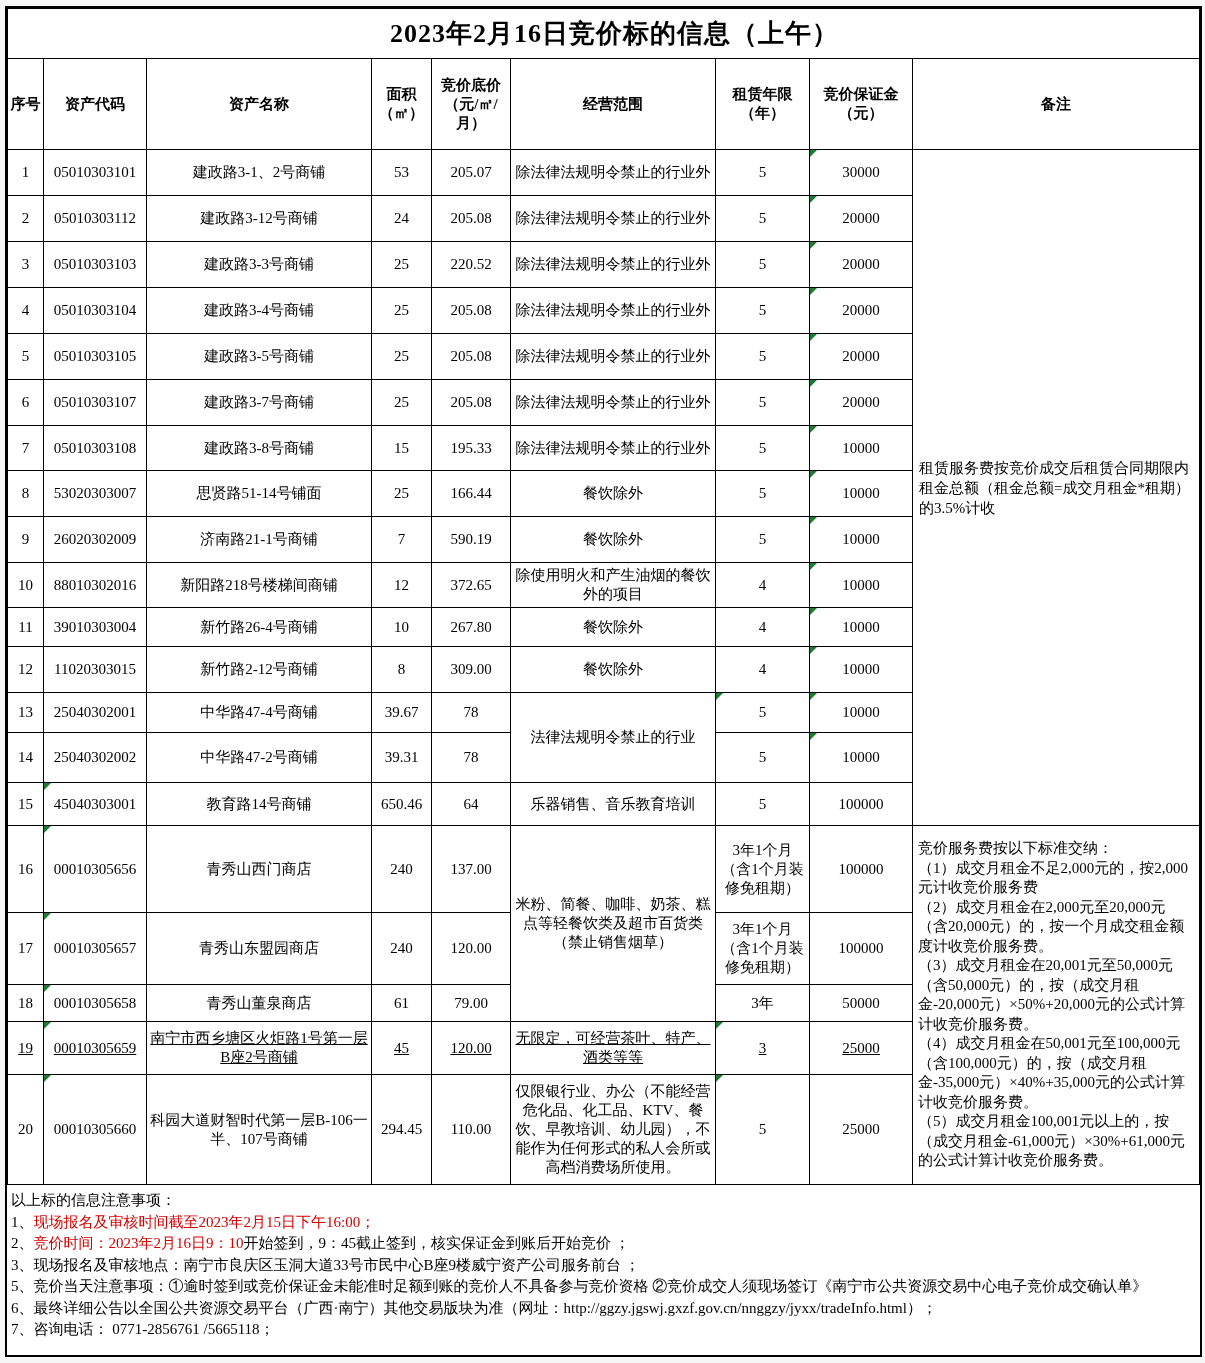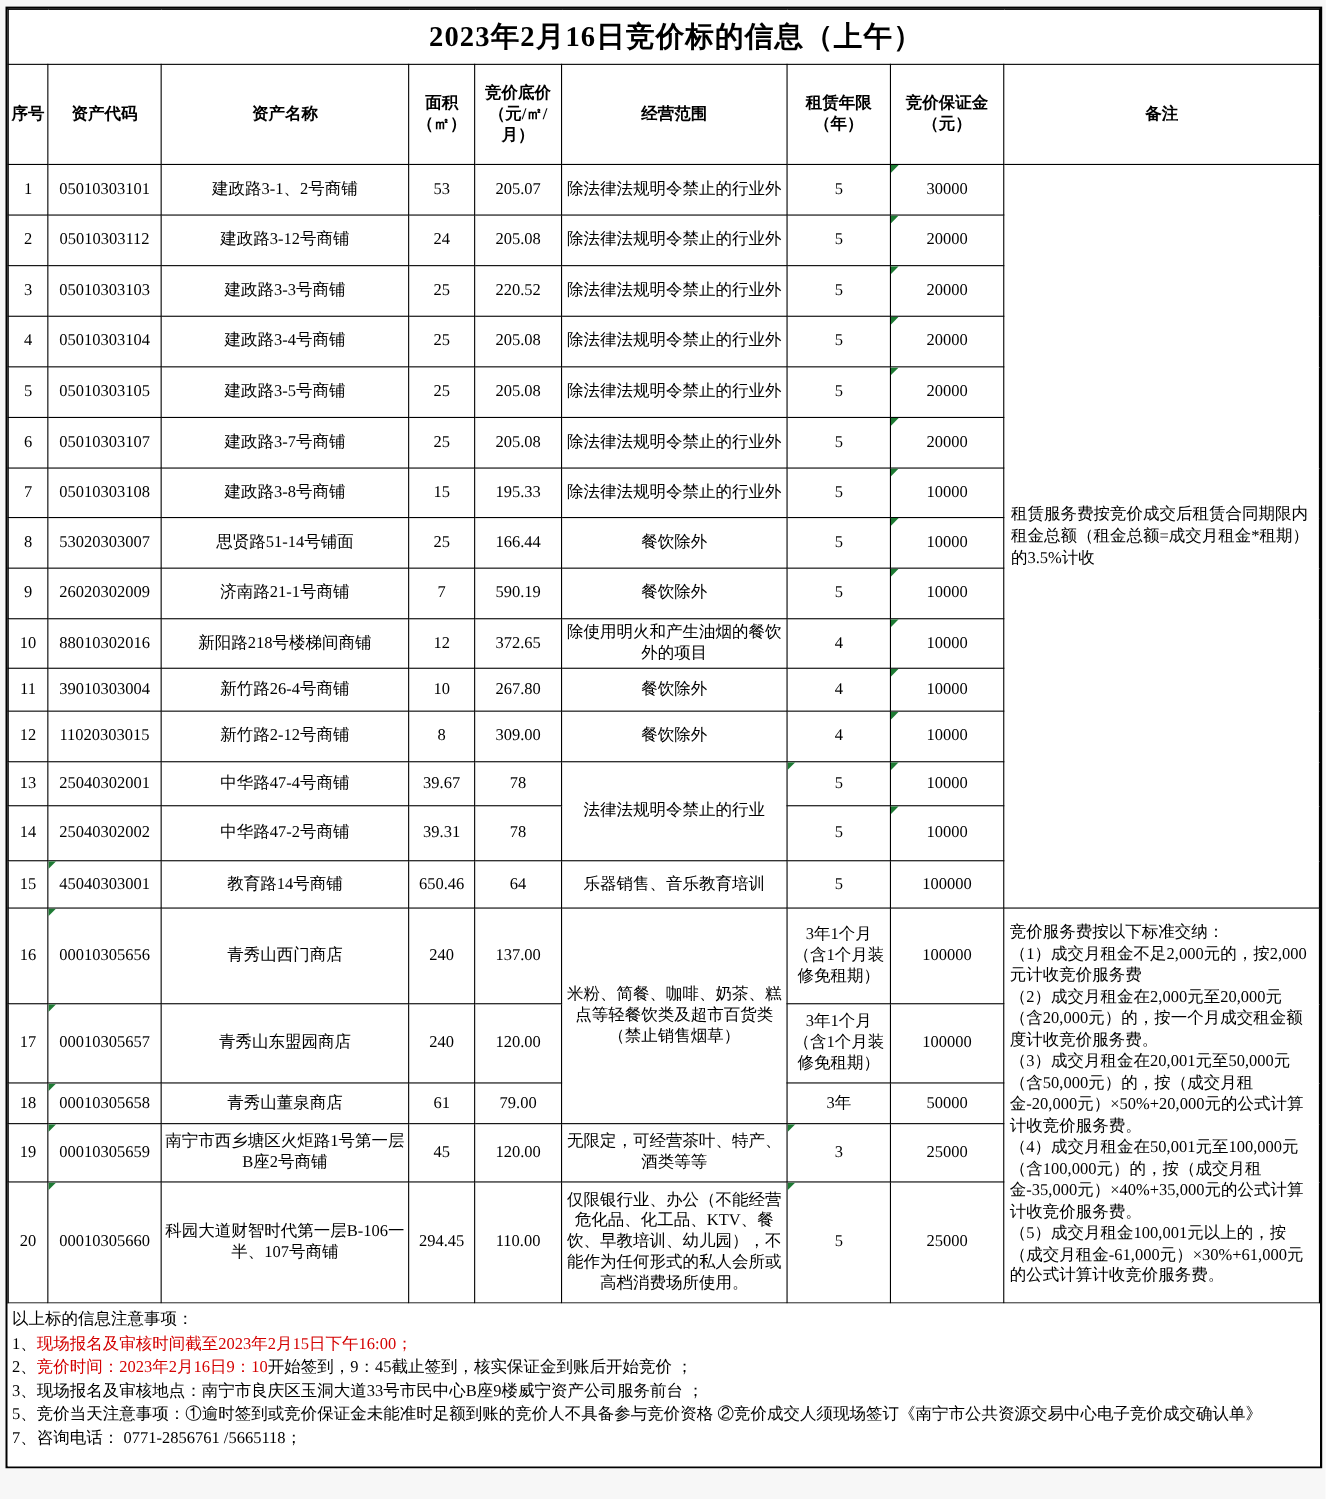--- a/index.html
+++ b/index.html
@@ -238,21 +238,21 @@
         </tr>
         <tr style="height: 37px;">
           <td><span class="cellwrap">18</span></td>
           <td><span class="flag"></span><span class="cellwrap">00010305658</span></td>
           <td><span class="cellwrap">青秀山董泉商店</span></td>
           <td><span class="cellwrap">61</span></td>
           <td><span class="cellwrap">79.00</span></td>
           <td><span class="cellwrap">3年</span></td>
           <td><span class="cellwrap">50000</span></td>
         </tr>
-        <tr style="height: 53px;">
+        <tr style="height: 53px; text-decoration: underline;">
           <td><span class="cellwrap">19</span></td>
           <td><span class="flag"></span><span class="cellwrap">00010305659</span></td>
           <td><span class="cellwrap">南宁市西乡塘区火炬路1号第一层B座2号商铺</span></td>
           <td><span class="cellwrap">45</span></td>
           <td><span class="cellwrap">120.00</span></td>
           <td><span class="cellwrap">无限定，可经营茶叶、特产、酒类等等</span></td>
           <td><span class="flag"></span><span class="cellwrap">3</span></td>
           <td><span class="cellwrap">25000</span></td>
         </tr>
         <tr style="height: 110px;">
@@ -266,18 +266,19 @@
           <td><span class="cellwrap">25000</span></td>
         </tr>
       </tbody>
   </table>
   <div class="notes" id="notes">
     <div class="note-line">以上标的信息注意事项：</div>
   <div class="note-line"><span>1、</span><span class="red">现场报名及审核时间截至2023年2月15日下午16:00；</span></div>
       <div class="note-line"><span>2、</span><span class="red">竞价时间：2023年2月16日9：10</span><span>开始签到，9：45截止签到，核实保证金到账后开始竞价 ；</span></div>
       <div class="note-line"><span>3、</span><span>现场报名及审核地点：南宁市良庆区玉洞大道33号市民中心B座9楼威宁资产公司服务前台 ；</span></div>
       <div class="note-line"><span>5、</span><span>竞价当天注意事项：①逾时签到或竞价保证金未能准时足额到账的竞价人不具备参与竞价资格 ②竞价成交人须现场签订《南宁市公共资源交易中心电子竞价成交确认单》</span></div>
+      <div class="note-line"><span>6、</span><span>最终详细公告以全国公共资源交易平台（广西·南宁）其他交易版块为准（网址：http://ggzy.jgswj.gxzf.gov.cn/nnggzy/jyxx/tradeInfo.html）；</span></div>
       <div class="note-line"><span>7、</span><span>咨询电话： 0771-2856761 /5665118；</span></div>
     </div>
 </div>
 
 
 
 
 </body></html>

